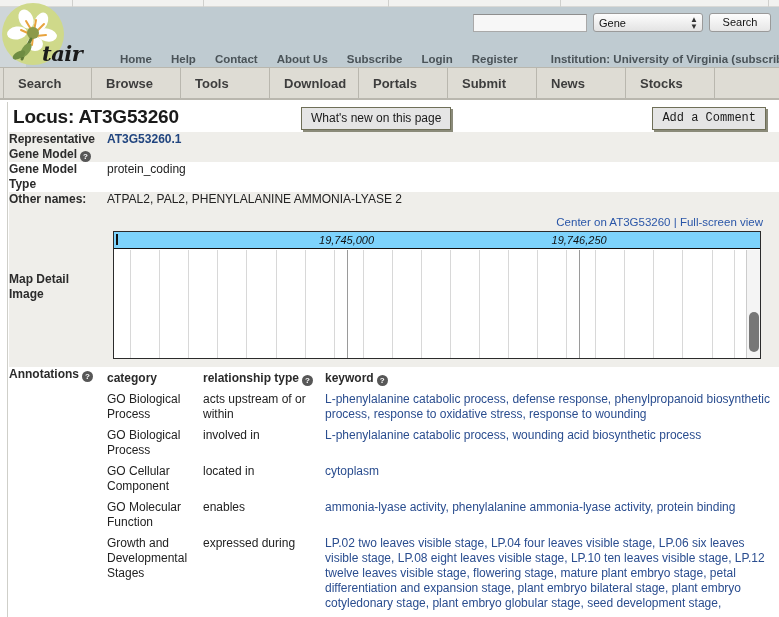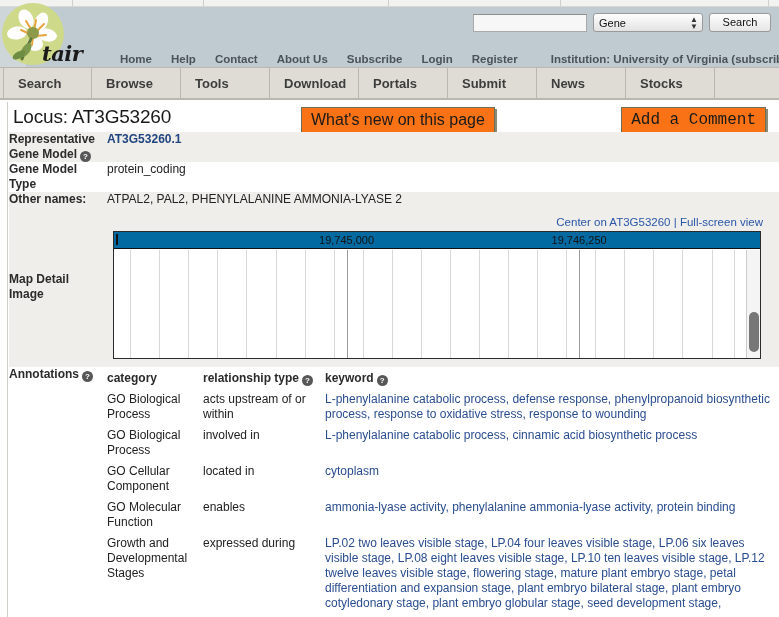--- a/index.html
+++ b/index.html
@@ -123,29 +123,29 @@
     border-right: 1px solid #cfcfc9;
   }
 
   
   #title-row {
     position: absolute; left: 9px; top: 0; width: 770px; height: 30px;
     background: #ffffff;
   }
   #locus-title {
     position: absolute; left: 4px; top: 4px;
-    font-size: 19px; font-weight: normal; color: #1a1a1a;
+    font-size: 19px; font-weight: bold; color: #1a1a1a;
     letter-spacing: -0.2px;
   }
   .tan-button {
     position: absolute; top: 5px;
-    background: #f97316;
+    background: #e5e5e5;
     border: 1px solid #6f6f58;
     box-shadow: 2px 2px 0 #8b8b7a;
-    font-size: 16px; color: #1a1a1a;
+    font-size: 12px; color: #1a1a1a;
     padding: 3px 9px 4px 9px;
     white-space: nowrap;
   }
   #whats-new-button { left: 292px; }
   #add-comment-button { right: 13px; font-family: Liberation Mono, monospace; }
 
   
   #info-table {
     position: absolute; left: 9px; top: 30px; width: 770px;
     border-collapse: collapse;
@@ -191,21 +191,22 @@
     position: relative;
     margin: 0 12px 2px 0;
     height: 128px;
     background: #ffffff;
     border: 1px solid #2b2b2b;
     overflow: hidden;
   }
   #map-ruler {
     position: relative; height: 17px;
     border-bottom: 1px solid #111;
-    background: #0369a1;
+    background: #7dd3fc;
+    font-style: italic;
   }
   #map-ruler .tick-label {
     position: absolute; top: 1px;
     font-size: 11px; color: #111;
     transform: translateX(-50%);
     white-space: nowrap;
   }
   #map-ruler .edge-tick {
     position: absolute; left: 2px; top: 2px; width: 2px; height: 11px; background: #111;
   }
@@ -419,21 +420,21 @@
             <th class="col-keyword" style="color:#2b2b2b"><span>keyword</span><span class="help-icon">?</span></th>
           </tr>
           <tr>
             <td class="col-category">GO Biological Process</td>
             <td class="col-rel">acts upstream of or within</td>
             <td class="col-keyword">L-phenylalanine catabolic process, defense response, phenylpropanoid biosynthetic process, response to oxidative stress, response to wounding</td>
           </tr>
           <tr>
             <td class="col-category">GO Biological Process</td>
             <td class="col-rel">involved in</td>
-            <td class="col-keyword">L-phenylalanine catabolic process, cinnamic acid biosynthetic process</td>
+            <td class="col-keyword">L-phenylalanine catabolic process, wounding acid biosynthetic process</td>
           </tr>
           <tr>
             <td class="col-category">GO Cellular Component</td>
             <td class="col-rel">located in</td>
             <td class="col-keyword">cytoplasm</td>
           </tr>
           <tr>
             <td class="col-category">GO Molecular Function</td>
             <td class="col-rel">enables</td>
             <td class="col-keyword">ammonia-lyase activity, phenylalanine ammonia-lyase activity, protein binding</td>

